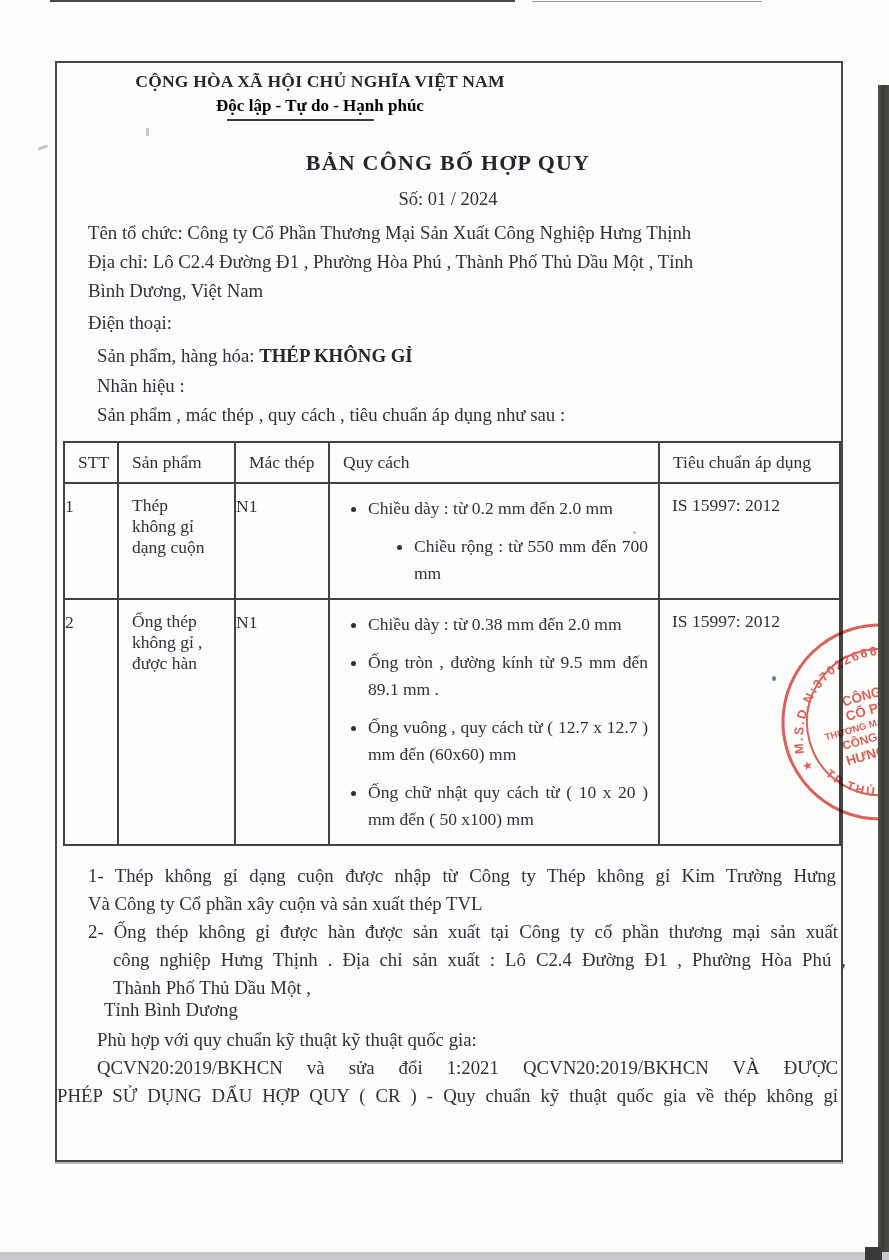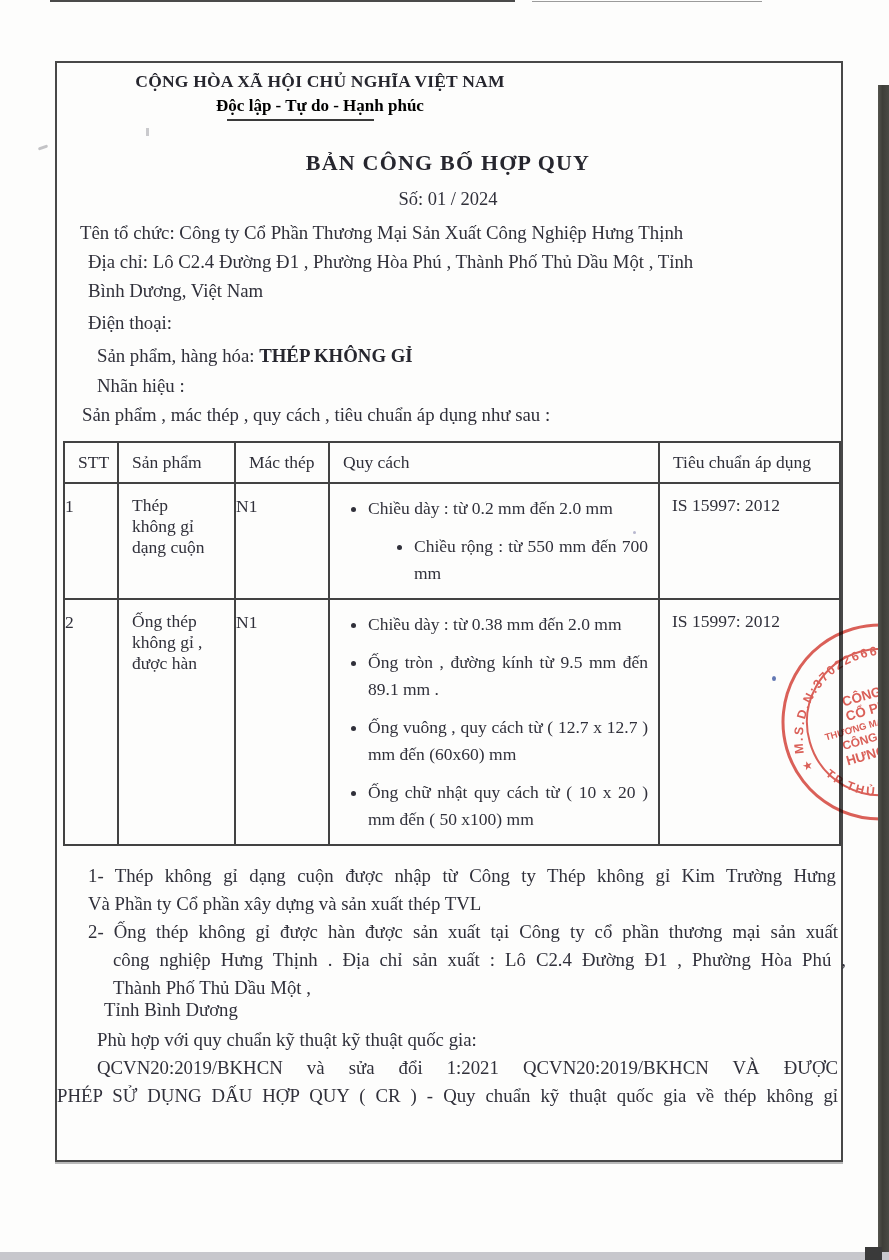--- a/index.html
+++ b/index.html
@@ -35,27 +35,27 @@
     font-weight:bold; font-size:17.5px; letter-spacing:.2px; color:#26262e; }
   .motto { left:120px; top:96px; width:400px; text-align:center;
     font-weight:bold; font-size:17px; color:#000000; }
   .motto-line { left:227px; top:119px; width:147px; height:2px; background:#3a3a3a; }
   .doc-title { left:248px; top:150px; width:400px; text-align:center;
     font-weight:bold; font-size:22px; letter-spacing:1.2px; color:#26262e; }
   .doc-number { left:248px; top:189px; width:400px; text-align:center; font-size:18.5px; }
 
   
   .tline { font-size:18.8px; white-space:nowrap; }
-  .l-org   { left:80px; top:222px; }
+  .l-org   { left:88px; top:222px; }
   .l-addr1 { left:88px; top:251px; }
   .l-addr2 { left:88px; top:280px; }
   .l-phone { left:88px; top:312px; }
   .l-prod  { left:97px; top:345px; }
   .l-brand { left:97px; top:375px; }
-  .l-intro { left:82px; top:404px; }
+  .l-intro { left:97px; top:404px; }
   .bold { font-weight:bold; color:#26262e; }
 
   
   table.spec { left:63px; top:441px; width:776px; position:absolute;
     border-collapse:collapse; table-layout:fixed; font-size:17.5px; color:#30303a; }
   table.spec td, table.spec th {
     border:2px solid #424242; vertical-align:top; font-weight:normal; text-align:left;
   }
   table.spec thead th { height:41px; vertical-align:middle; padding:0 0 0 13px; }
   th.c-stt, td.c-stt { text-align:center; padding-left:0; }
@@ -158,21 +158,21 @@
             <li>Ống vuông , quy cách từ ( 12.7 x 12.7 ) mm đến (60x60) mm</li>
             <li>Ống chữ nhật quy cách từ ( 10 x 20 ) mm đến ( 50 x100) mm</li>
           </ul>
         </td>
         <td class="c-tc">IS 15997: 2012</td>
       </tr>
     </tbody>
   </table>
 
   <div class="abs note fill n1l1">1- Thép không gỉ dạng cuộn được nhập từ Công ty Thép không gỉ Kim Trường Hưng</div>
-  <div class="abs note n1l2">Và Phần ty Cổ phần xây dựng và sản xuất thép TVL</div>
+  <div class="abs note n1l2">Và Công ty Cổ phần xây cuộn và sản xuất thép TVL</div>
   <div class="abs note fill n2l1">2- Ống thép không gỉ được hàn được sản xuất tại Công ty cổ phần thương mại sản xuất</div>
   <div class="abs note fill n2l2">công nghiệp Hưng Thịnh . Địa chỉ sản xuất : Lô C2.4 Đường Đ1 , Phường Hòa Phú ,</div>
   <div class="abs note n2l3">Thành Phố Thủ Dầu Một ,</div>
 
   <div class="abs note prov">Tỉnh Bình Dương</div>
   <div class="abs note conf">Phù hợp với quy chuẩn kỹ thuật kỹ thuật quốc gia:</div>
   <div class="abs note fill q1">QCVN20:2019/BKHCN và sửa đổi 1:2021 QCVN20:2019/BKHCN VÀ ĐƯỢC</div>
   <div class="abs note fill q2">PHÉP SỬ DỤNG DẤU HỢP QUY ( CR ) - Quy chuẩn kỹ thuật quốc gia về thép không gỉ</div>
 
   <div class="abs ink-dot"></div>

